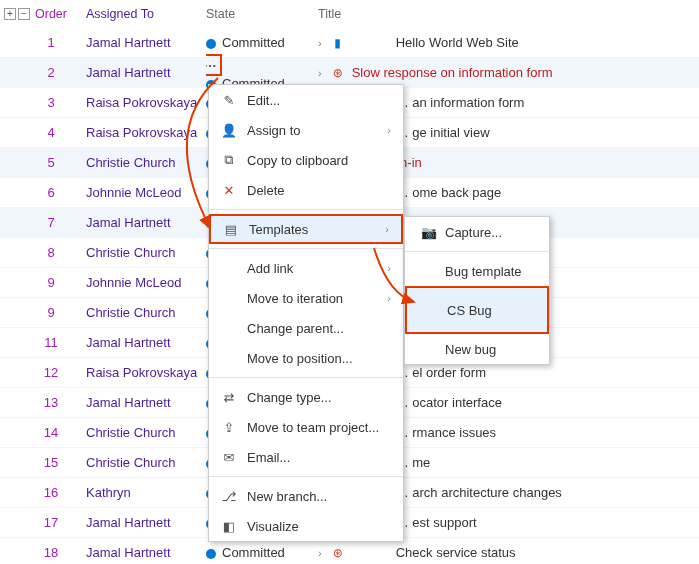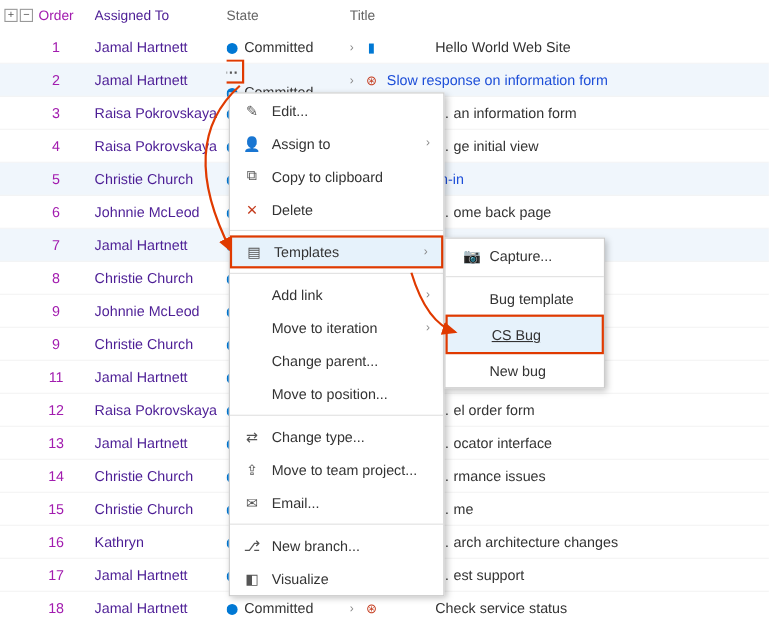--- a/index.html
+++ b/index.html
@@ -41,21 +41,21 @@
   .chev {
     display:inline-block; color:#888; font-size:11px; margin-right:2px;
   }
   .type-icon {
     display:inline-flex; align-items:center; justify-content:center;
     width:16px; height:16px; font-size:12px;
   }
   .type-pbi { color:#0078d4; }
   .type-bug { color:#c43b1d; }
   .title-text { color:#333;margin-left:44px; }
-  .title-link { color:#1d4ed8; }
+  .title-link { color:#b91c1c; }
   .plusminus {
     width:12px; height:12px; border:1px solid #999; display:flex;
     align-items:center; justify-content:center; font-size:10px; color:#555;
     background:#fff;
   }
   .more-btn {
     width:24px; height:22px; display:flex; align-items:center;
     justify-content:center; font-weight:bold; color:#555;
     margin-left:-8px;
   }
@@ -72,21 +72,21 @@
     height:30px; padding:0 12px; color:#333; cursor:default;
   }
   .menu-item.highlight { background:#e6f2fb; }
   .menu-icon { width:16px; display:inline-flex; justify-content:center; color:#555; font-size:13px;}
   .menu-icon.red { color:#c43b1d; }
   .menu-sep { height:1px; background:#e0e0e0; margin:4px 0; }
   .menu-caret { margin-left:auto; color:#888; font-size:11px; }
   .menu-templates-row { border:2px solid #e03a00; }
   .menu2 { left:404px; top:216px; width:146px; z-index:60;}
   .menu2 .menu-item { padding-left:16px; gap:8px;}
-  .menu2 .menu-item.highlight { border:2px solid #e03a00; height:36px;text-decoration:underline;}
+  .menu2 .menu-item.highlight { border:2px solid #e03a00; height:48px;}
   
   .arrow-svg { position:absolute; pointer-events:none; z-index:70; }
 </style>
 </head>
 <body>
 
 <div class="header-row">
   <div class="col-controls">
     <div class="plusminus">+</div>
     <div class="plusminus">−</div>

